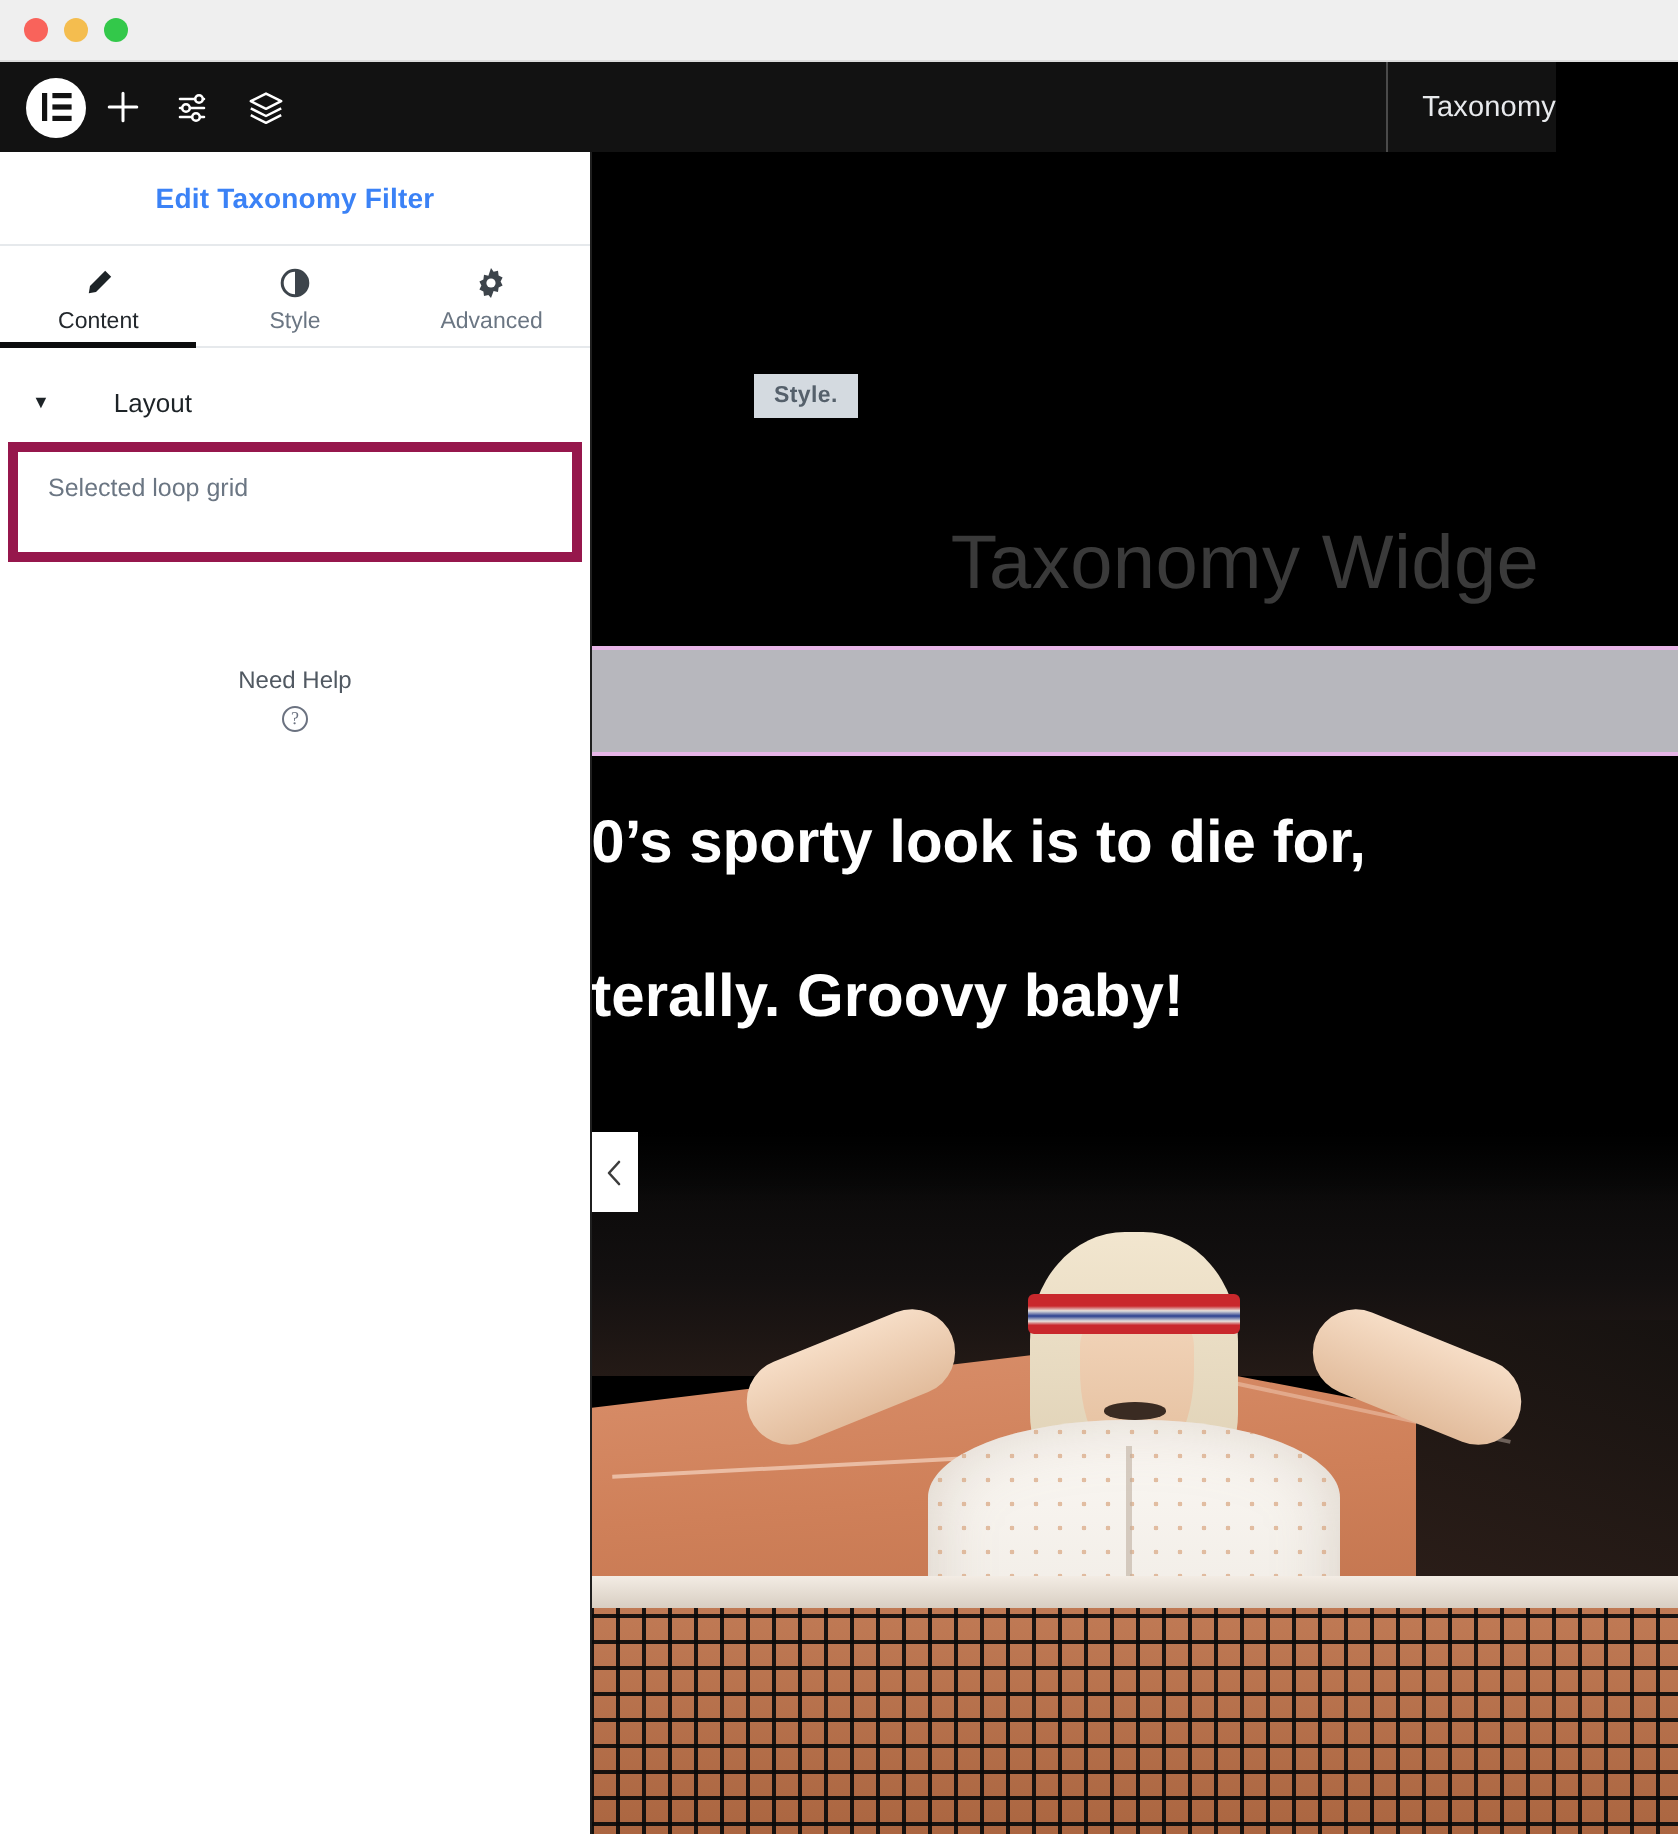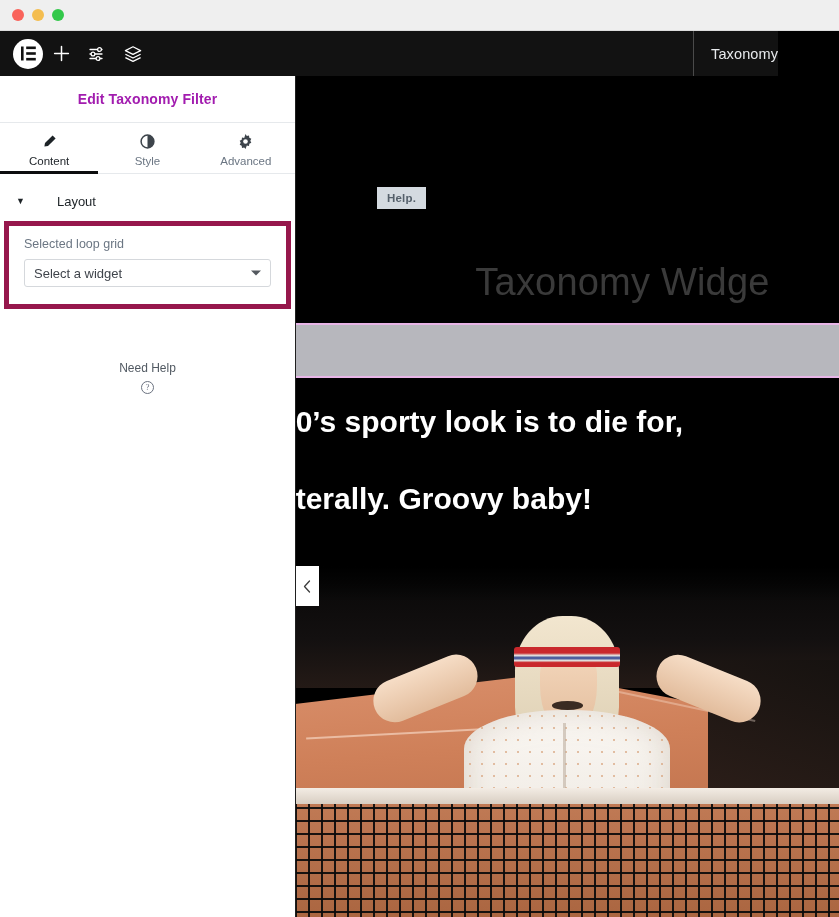--- a/index.html
+++ b/index.html
@@ -47,21 +47,21 @@
   .panel {
     position:absolute; left:0; top:76px; width:296px; height:841px;
     background:#fff; border-right:1px solid #1f1f1f;
     z-index:5; overflow:hidden;
   }
   .panel-header {
     height:47px; display:flex; align-items:center; justify-content:center;
     border-bottom:1px solid #e6e9ec;
   }
   .panel-header-title {
-    font-size:14px; font-weight:bold; color:#a21caf; letter-spacing:.1px;
+    font-size:14px; font-weight:bold; color:#3b82f6; letter-spacing:.1px;
   }
   .panel-tabs { display:flex; height:51px; border-bottom:1px solid #e6e9ec; }
   .panel-tab {
     flex:1; display:flex; flex-direction:column; align-items:center;
     justify-content:center; gap:6px; cursor:pointer; position:relative;
     padding-top:4px;
   }
   .panel-tab .tab-ico { color:#495157; height:15px; display:flex; align-items:center; }
   .panel-tab .tab-lbl { font-size:11.5px; color:#6b7683; }
   .panel-tab.active .tab-lbl { color:#23282d; }
@@ -230,21 +230,21 @@
     justify-content:center; font-size:13px; cursor:pointer; z-index:4;
   }
 </style>
 </head>
 <body>
 
 <div id="app">
 
   <div class="preview">
 
-    <div class="logo-badge">Help.</div>
+    <div class="logo-badge">Style.</div>
 
     <div class="hero-heading">Taxonomy Widge</div>
 
     <div class="gray-bar"></div>
 
     <div class="post-title">
       <span class="line1">60’s sporty look is to die for,</span>
       <span class="line2">literally. Groovy baby!</span>
     </div>
 
@@ -353,24 +353,20 @@
       </div>
     </div>
 
     <div class="section-head">
       <span class="caret">▼</span>
       <span class="section-title">Layout</span>
     </div>
 
     <div class="highlight-box">
       <label class="field-label">Selected loop grid</label>
-      <div class="select-wrap">
-        <span class="select-value">Select a widget</span>
-        <span class="select-caret"></span>
-      </div>
     </div>
 
     <div class="need-help">
       <span>Need Help</span>
       <span class="qmark">?</span>
     </div>
 
   </div>
 </div>
 

